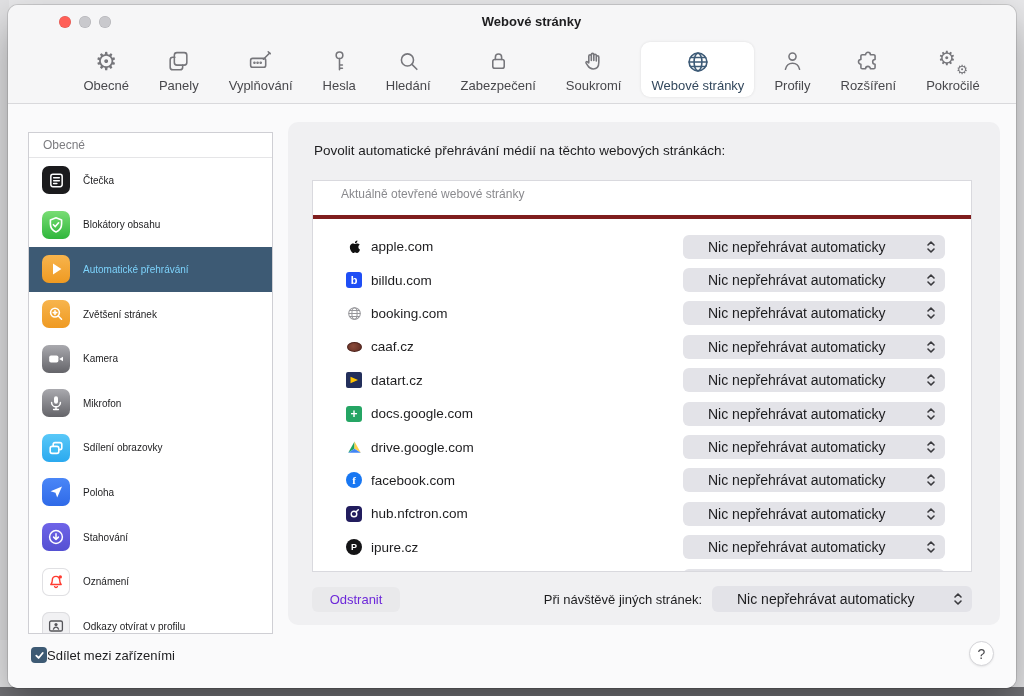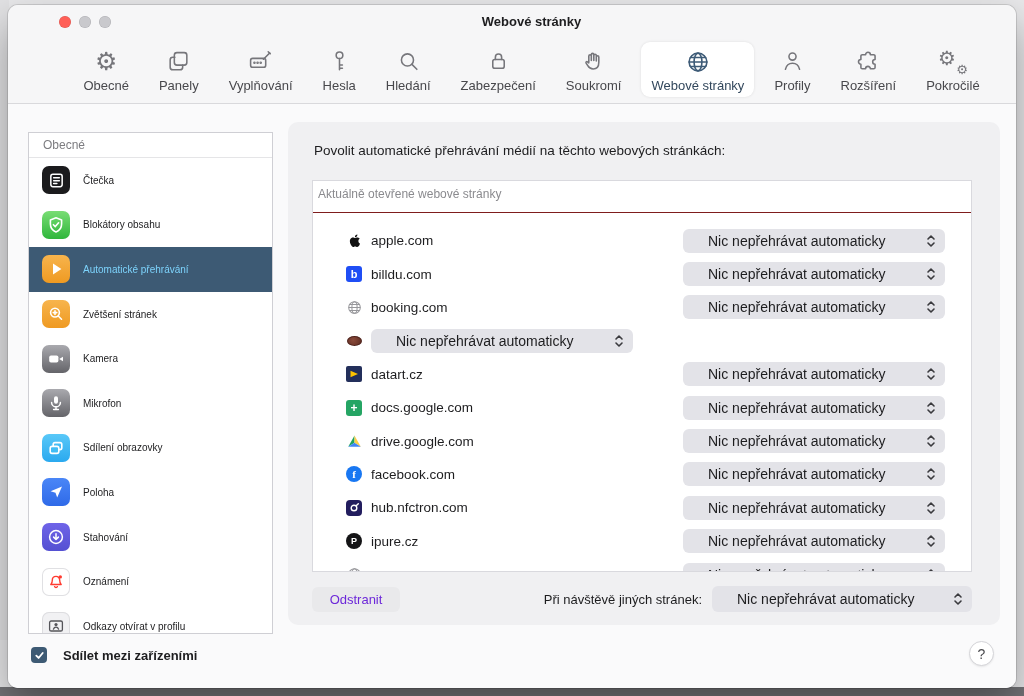--- a/index.html
+++ b/index.html
@@ -77,21 +77,21 @@
   
   .panel {
     position:absolute; left:280px; top:18px; width:712px; height:503px;
     background:#f0f0f2; border-radius:10px;
   }
   .heading { position:absolute; left:26px; top:21px; font-size:13.5px; color:#1d1d1f; }
   .tablebox {
     position:absolute; left:24px; top:58px; width:660px; height:392px;
     background:#ffffff; border:1px solid #d9d9de; overflow:hidden;
   }
-  .t-header { height:32px; line-height:26px; padding-left:5px; font-size:12px; color:#8a8a8e; border-bottom:1px solid #7f1d1d; }
+  .t-header { height:38px; line-height:26px; padding-left:28px; font-size:12px; color:#8a8a8e; border-bottom:4px solid #7f1d1d; }
   .t-rows { padding-top:11px;margin-left:16px; }
   .t-row { height:33.4px; display:flex; align-items:center; padding:0 26px 0 17px; }
   .fav { width:16px; height:16px; flex:none; margin-right:9px; display:flex; align-items:center; justify-content:center; position:relative; }
   .site { flex:1; font-size:13.5px; color:#1d1d1f; }
   .dropdown {
     width:262px; height:24px; background:#e3e3e8; border-radius:6px;
     display:flex; align-items:center; flex:none;
   }
   .dd-label { flex:1; padding-left:25px; font-size:14px; color:#1d1d1f; white-space:nowrap; }
   .dd-chev { margin-right:9px; display:flex; }
@@ -109,21 +109,21 @@
   .fv-sq { width:16px; height:16px; border-radius:3px; display:flex; align-items:center; justify-content:center; color:#fff; font-weight:bold; }
   .fv-billdu { background:#1f4ef5; font-size:11px; }
   .fv-datart { background:#232f5b; border-radius:2px; }
   .fv-docs { background:#25a564; font-size:12px; }
   .fv-fb { background:#1877f2; border-radius:50%; font-size:11px; font-family:"Liberation Serif",serif; }
   .fv-nfctron { background:#221d5e; border-radius:4px; }
   .fv-ipure { background:#141416; border-radius:50%; font-size:9px; }
   .fv-caaf { width:15px; height:10px; border-radius:50%; background:radial-gradient(circle at 40% 40%, #8a4a3a, #5e2c22); border:1px solid #4c211a; }
 
   
-  .footer-left { position:absolute; left:23px; top:543px; display:flex; align-items:center; gap:16px;font-weight:bold; }
+  .footer-left { position:absolute; left:23px; top:543px; display:flex; align-items:center; gap:0; }
   .checkbox { width:16px; height:16px; border-radius:4px; background:#3d5a74; display:flex; align-items:center; justify-content:center; }
   .footer-label { font-size:13px; color:#1d1d1f; }
   .help-btn {
     position:absolute; right:22px; top:537px; width:25px; height:25px; border-radius:50%;
     background:#ffffff; border:1px solid #d4d4d8; box-shadow:0 1px 2px rgba(0,0,0,0.08);
     display:flex; align-items:center; justify-content:center;
     font-size:14px; color:#4a4a4e;
   }
   svg { display:block; }
 </style>
@@ -431,20 +431,21 @@
                     <path d="M2 5 5 2l3 3M2 9l3 3 3-3"></path>
                   </svg>
                 </span>
             </div>
           </div>
 
           <div class="t-row">
             <span class="fav">
                 <span class="fv-caaf"></span>
               </span>
+            <span class="site">caaf.cz</span>
             <div class="dropdown">
               <span class="dd-label">Nic nepřehrávat automaticky</span>
               <span class="dd-chev">
                   <svg width="10" height="14" viewBox="0 0 10 14" fill="none" stroke="#3a3a3e" stroke-width="1.6" stroke-linecap="round" stroke-linejoin="round">
                     <path d="M2 5 5 2l3 3M2 9l3 3 3-3"></path>
                   </svg>
                 </span>
             </div>
           </div>
 

